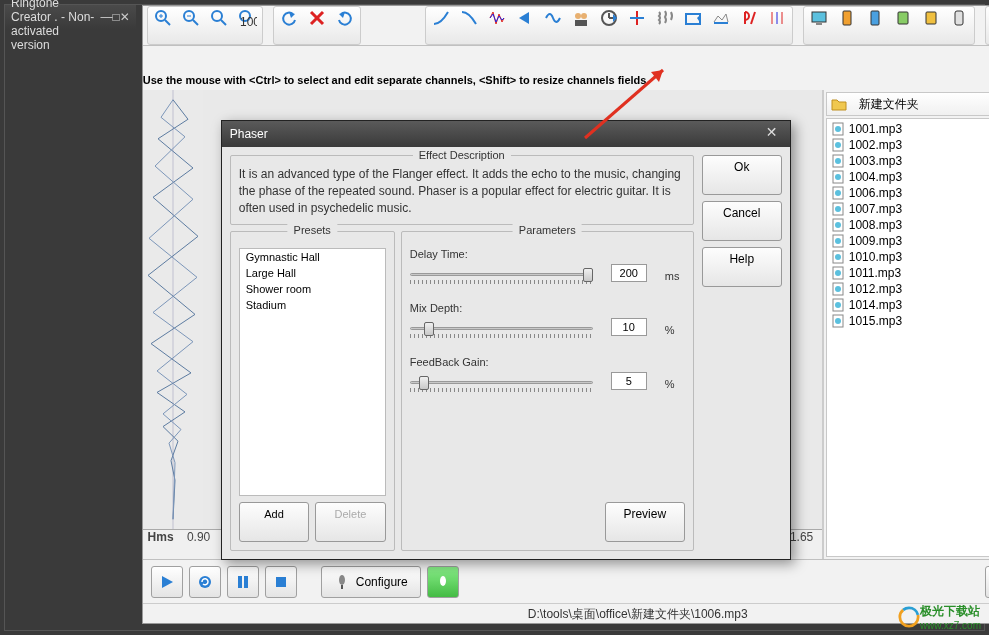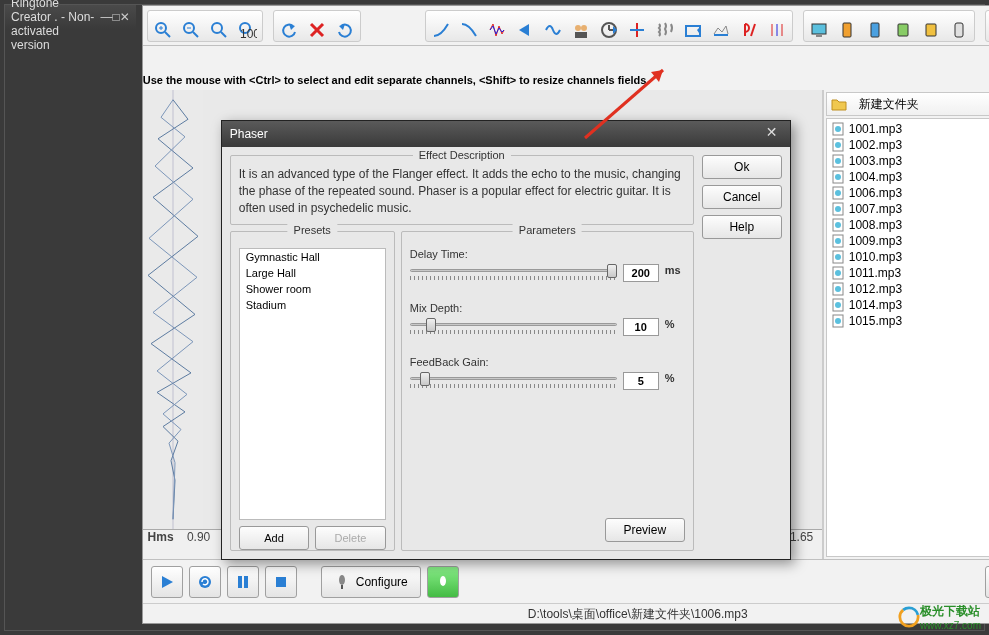--- a/index.html
+++ b/index.html
@@ -7,21 +7,21 @@
 
 .window { position: absolute; inset: 4px; background: #3a3a3a; border: 1px solid #555; display: flex; flex-direction: row; }
 .titlebar { height: 24px; background: linear-gradient(#4a4a4a,#3a3a3a); color: #ddd; display: flex; align-items: center; padding: 0 6px; font-size: 12px; }
 .titlebar .spacer { flex: 1; }
 .win-btn { width: 20px; height: 16px; color: #ccc; text-align: center; line-height: 16px; cursor: pointer; }
 
 .content { flex: 1; background: #f2f2f2; margin: 0 6px 6px 6px; border: 1px solid #999; display: flex; flex-direction: column; position: relative; }
 
 .toolbar { height: 40px; background: #f2f2f2; border-bottom: 1px solid #c0c0c0; display: flex; align-items: center; padding: 2px 4px; gap: 2px; }
 .tb-group { display: flex; gap: 0px; border: 1px solid #ccc; border-radius: 3px; padding: 1px; background: linear-gradient(#fff,#e8e8e8); }
-.tb-btn { width: 28px; height: 28px; display: flex; align-items: flex-end; justify-content: center; cursor: pointer; border-radius: 2px; }
+.tb-btn { width: 28px; height: 35px; display: flex; align-items: flex-start; justify-content: center; cursor: pointer; border-radius: 2px; }
 .tb-sep { width: 6px; }
 
 .hint-bar { padding: 4px 0; font-size: 11px; font-weight: bold; color: #000; margin-top: 24px; }
 
 .main-row { flex: 1; display: flex; min-height: 0; }
 .wave-area { flex: 1; position: relative; background: #e9e9e9; border-right: 1px solid #ccc; overflow: hidden; }
 .waveform { position: absolute; left: 0; top: 0; bottom: 30px; width: 60px; background: #eaeaea; }
 .wave-svg { width: 100%; height: 100%; }
 .ruler { position: absolute; left: 0; right: 0; bottom: 0; height: 30px; background: #f0f0f0; border-top: 1px solid #aaa; display: flex; font-size: 10px; color: #444; }
 .ruler span { width: 45px; text-align: center; }
@@ -40,40 +40,40 @@
 .status-bar { height: 20px; background: #f2f2f2; display: flex; align-items: flex-end; justify-content: center; font-size: 11px; color: #333; border-top: 1px solid #ccc; }
 
 
 .dialog { position: absolute; left: 78px; top: 114px; width: 570px; height: 440px; background: #e8e8e8; border: 1px solid #222; box-shadow: 4px 4px 12px rgba(0,0,0,0.4); display: flex; flex-direction: column; z-index: 10; }
 .dlg-title { height: 26px; background: linear-gradient(#5a5a5a,#3a3a3a); color: #fff; display: flex; align-items: center; padding: 0 8px; }
 .dlg-title .spacer { flex: 1; }
 .dlg-close { width: 20px; height: 20px; text-align: center; cursor: pointer; color: #ddd; font-size: 14px; }
 .dlg-body { flex: 1; padding: 8px; display: flex; gap: 8px; }
 .dlg-left { flex: 1; display: flex; flex-direction: column; gap: 6px; }
 .dlg-right { width: 80px; display: flex; flex-direction: column; gap: 6px; }
-.dlg-btn { height: 24px; border: 1px solid #999; border-radius: 3px; background: linear-gradient(#fdfdfd,#e6e6e6); cursor: pointer; text-align: center; line-height: 22px; font-size: 12px; }
+.dlg-btn { height: 40px; border: 1px solid #999; border-radius: 3px; background: linear-gradient(#fdfdfd,#e6e6e6); cursor: pointer; text-align: center; line-height: 22px; font-size: 12px; }
 
 .group-box { border: 1px solid #bbb; border-radius: 2px; background: #e8e8e8; position: relative; padding: 10px 8px 8px 8px; }
 .group-title { position: absolute; top: -8px; left: 50%; transform: translateX(-50%); background: #e8e8e8; padding: 0 6px; font-size: 11px; color: #333; }
 
 .desc-box { font-size: 11px; color: #333; line-height: 1.4; }
 
 .preset-param-row { flex: 1; display: flex; gap: 6px; min-height: 0; }
 .presets-col { width: 165px; display: flex; flex-direction: column; }
 .params-col { flex: 1; }
 
 .preset-list { flex: 1; background: #fff; border: 1px solid #bbb; margin-top: 6px; overflow-y: auto; }
 .preset-item { padding: 2px 6px; font-size: 11px; cursor: pointer; }
 .preset-btns { display: flex; gap: 6px; margin-top: 6px; }
 .preset-btns .dlg-btn { flex: 1; font-size: 11px; }
 .preset-btns .disabled { color: #aaa; cursor: default; }
 
 .param-row { margin: 6px 0 14px 0; }
 .param-label { font-size: 11px; color: #333; margin-bottom: 4px; }
-.param-ctrl { display: flex; align-items: flex-start; gap: 6px; font-weight: bold; }
+.param-ctrl { display: flex; align-items: flex-end; gap: 18px; }
 .slider-track { flex: 1; height: 14px; position: relative; }
 .slider-rail { position: absolute; left: 0; right: 0; top: 5px; height: 3px; background: #c8c8c8; border: 1px solid #999; border-radius: 2px; }
 .slider-ticks { position: absolute; left: 0; right: 0; bottom: -2px; height: 4px; background: repeating-linear-gradient(90deg,#888 0,#888 1px,transparent 1px,transparent 4px); }
 .slider-thumb { position: absolute; top: 0px; width: 10px; height: 14px; background: linear-gradient(#f0f0f0,#c8c8c8); border: 1px solid #666; border-radius: 2px; cursor: pointer; }
 .param-val { width: 36px; height: 18px; border: 1px solid #999; background: #fff; text-align: center; font-size: 11px; line-height: 16px; }
 .param-unit { width: 20px; font-size: 11px; color: #333; }
 
 .preview-row { display: flex; justify-content: flex-end; margin-top: auto; }
 
 
@@ -506,21 +506,21 @@
       </div>
       <div class="dlg-body">
         <div class="dlg-left">
           <div class="group-box desc-box">
             <div class="group-title">Effect Description</div>
             <div>It is an advanced type of the Flanger effect. It adds the echo to the music, changing the phase of the repeated sound. Phaser is a popular effect for electric guitar. It is often used in psychedelic music.</div>
           </div>
 
           <div class="preset-param-row">
             <div class="presets-col">
-              <div class="group-box" style="flex:1; display:flex; flex-direction:column; padding-bottom:0">
+              <div class="group-box" style="flex:1; display:flex; flex-direction:column; padding-bottom:8px">
                 <div class="group-title">Presets</div>
                 <div class="preset-list" id="preset-list">
                     <div class="preset-item">Gymnastic Hall</div>
                     <div class="preset-item">Large Hall</div>
                     <div class="preset-item">Shower room</div>
                     <div class="preset-item">Stadium</div>
                   </div>
                 <div class="preset-btns">
                   <div class="dlg-btn">Add</div>
                   <div class="dlg-btn disabled">Delete</div>

